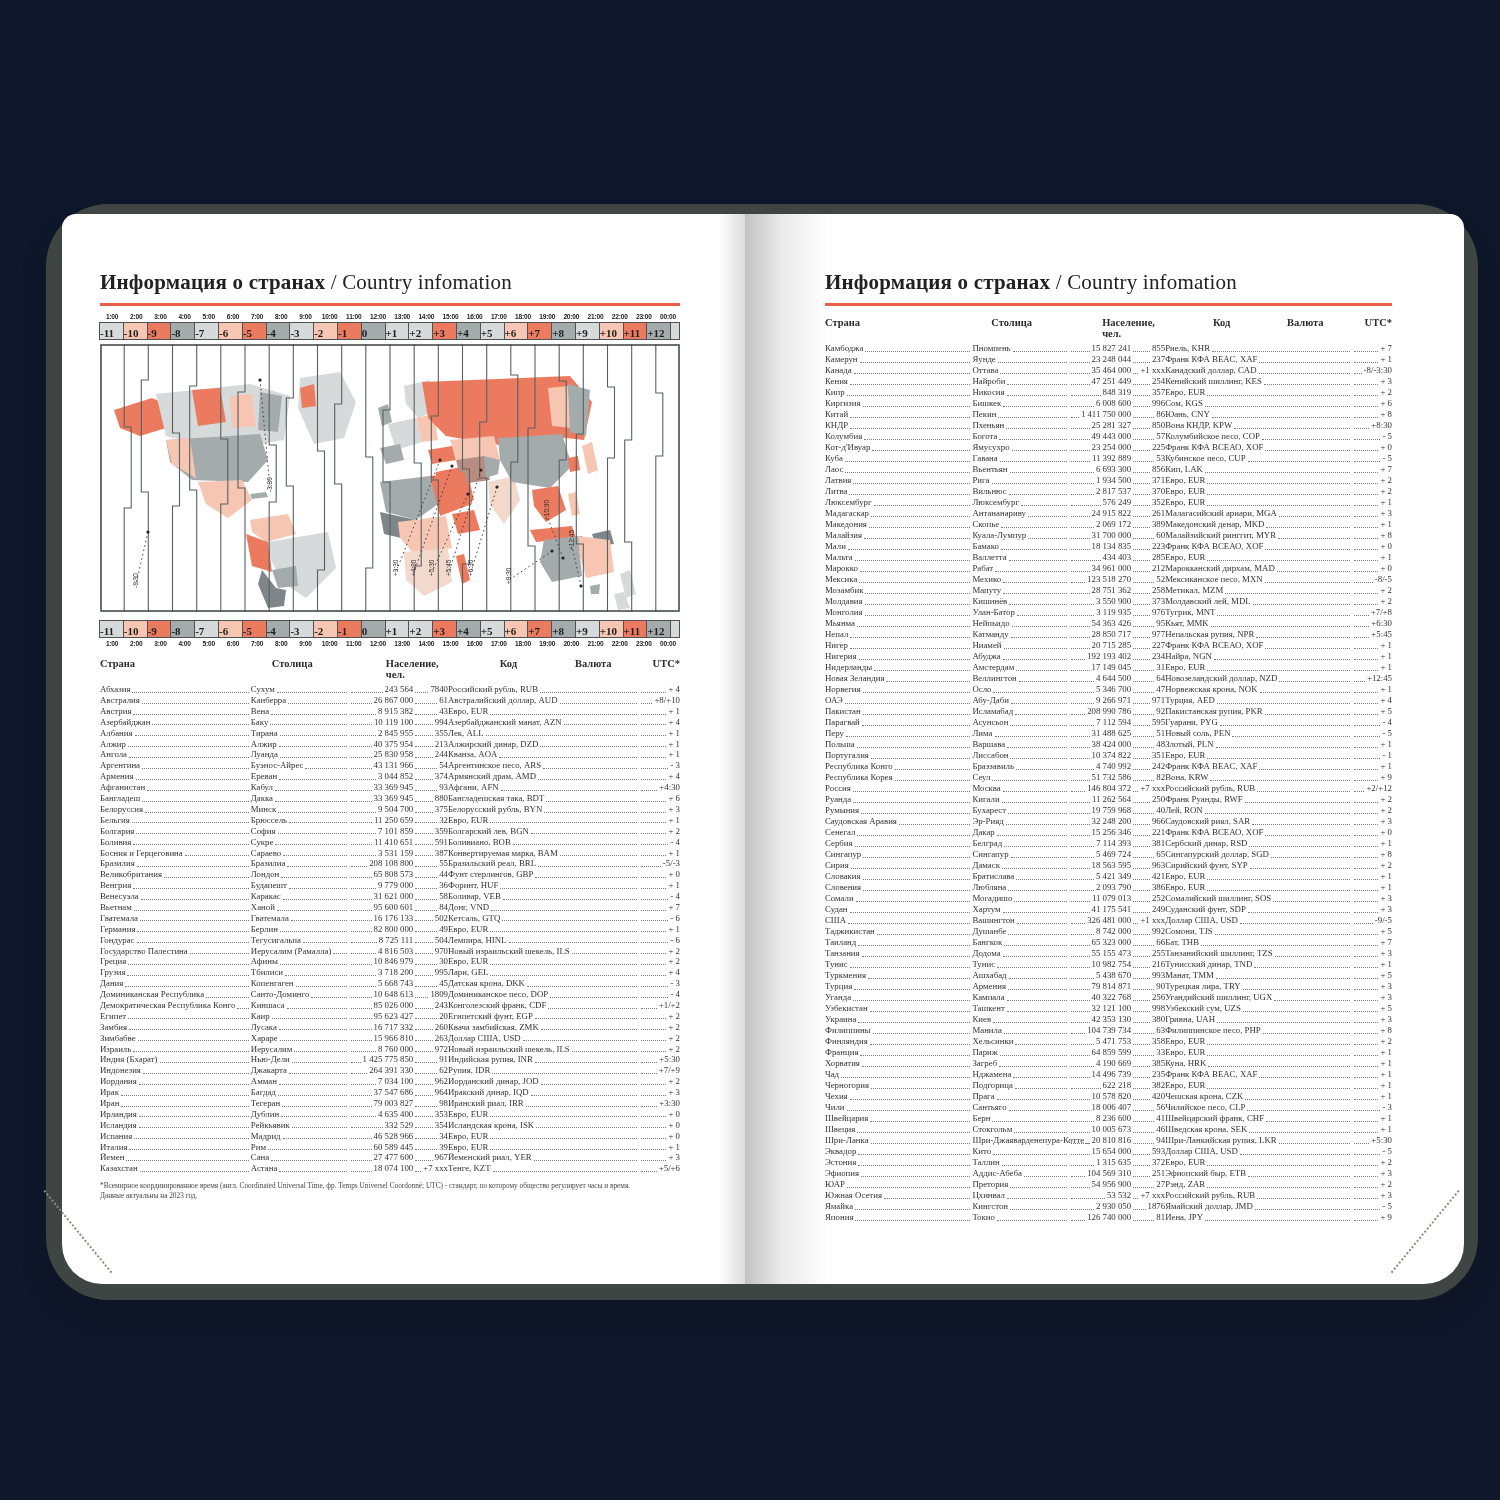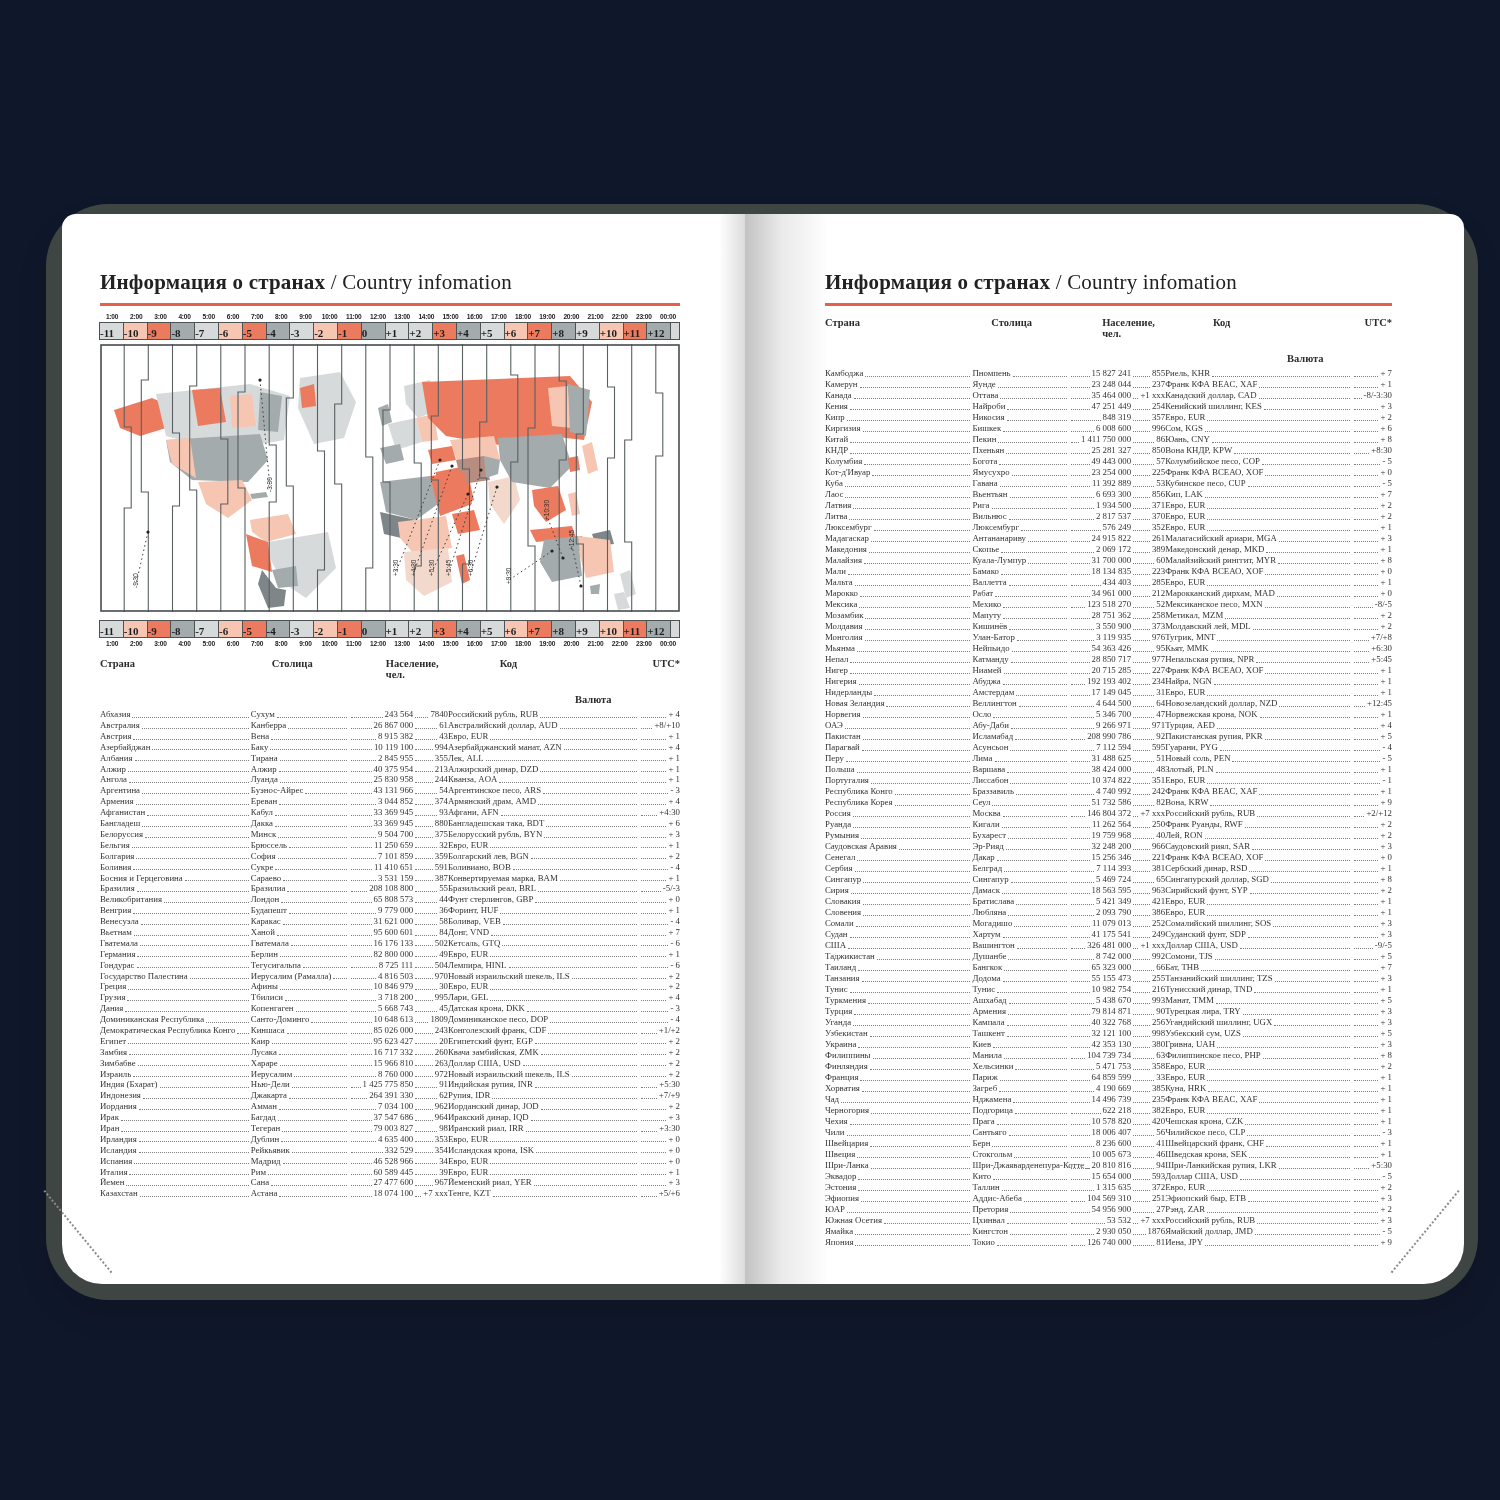--- a/index.html
+++ b/index.html
@@ -25,21 +25,21 @@
   .tz-times span{flex:1;text-align:center;font:bold 6.6px "Liberation Sans",sans-serif;color:#222;
      letter-spacing:-.2px;white-space:nowrap;}
   .tz-cells{display:flex;}
   .tz-cells .cell{flex:1;height:16px;line-height:16px;text-align:center;
      border:1px solid #4d5254;margin-left:-1px;font:bold 11px "Liberation Serif",serif;color:#1e1e1e;}
   .tz-cells .cap{flex:0 0 8px;border:1px solid #4d5254;margin-left:-1px;background:#d6dadb;}
   .mapwrap{margin:4px 0;}
   
   .thead{display:flex;font-weight:bold;font-size:10.5px;margin-top:11px;margin-bottom:4px;gap:41px;}
   .thead .h0{width:26%;} .thead .h1{width:14.5%;} .thead .h2{width:14.5%;}
-  .thead .h3{width:6%;} .thead .h4{flex:1;padding-left:4px;margin-top:36px;} .thead .h5{text-align:left;}
+  .thead .h3{width:6%;} .thead .h4{flex:1;padding-left:4px;} .thead .h5{text-align:left;}
   .tbl .trow{display:flex;align-items:flex-end;}
   .tbl-left .trow{height:10.9px;font-size:8.8px;line-height:10.6px;align-items:center;}
   .tbl-right .trow{height:11px;font-size:8.8px;line-height:10.8px;}
   .cell{display:flex;align-items:flex-end;overflow:visible;}
   .c0{width:26%;} .c1{width:17%;} .c2{width:11%;justify-content:flex-end;}
   .c3{width:6%;justify-content:flex-end;} .c4{width:33%;} .c5{width:7%;justify-content:flex-end;}
   .t{white-space:nowrap;color:#333;}
   i.lead{flex:1;border-bottom:1px dotted #7d7d7d;margin:0 2px 2px 2px;min-width:3px;height:1px;}
   .foot{margin:7px 0 0 0;font-size:7.3px;line-height:9.5px;color:#474747;}
   .perf{position:absolute;border-top:2px dotted #8d8b84;width:106px;z-index:4;}
@@ -1464,20 +1464,21 @@
               <span class="t">Тенге, KZT</span>
               <i class="lead"></i>
             </span>
             <span class="cell c5">
               <i class="lead"></i>
               <span class="t">+5/+6</span>
             </span>
           </div>
         </div>
 
+      <p class="foot"><span>*Всемирное координированное время (англ. Coordinated Universal Time, фр. Temps Universel Coordonné; UTC) - стандарт, по которому общество регулирует часы и время.</span><br><span>Данные актуальны на 2023 год.</span></p>
     </div>
     <div class="perf perf-l"></div>
   </div>
 
   <div class="page page-right">
     <div class="content">
       <h1><span class="tb">Информация о странах</span><span> / </span><span>Country infomation</span></h1>
       <div id="thead-right" class="thead">
           <span class="h0">Страна</span>
           <span class="h1">Столица</span>

